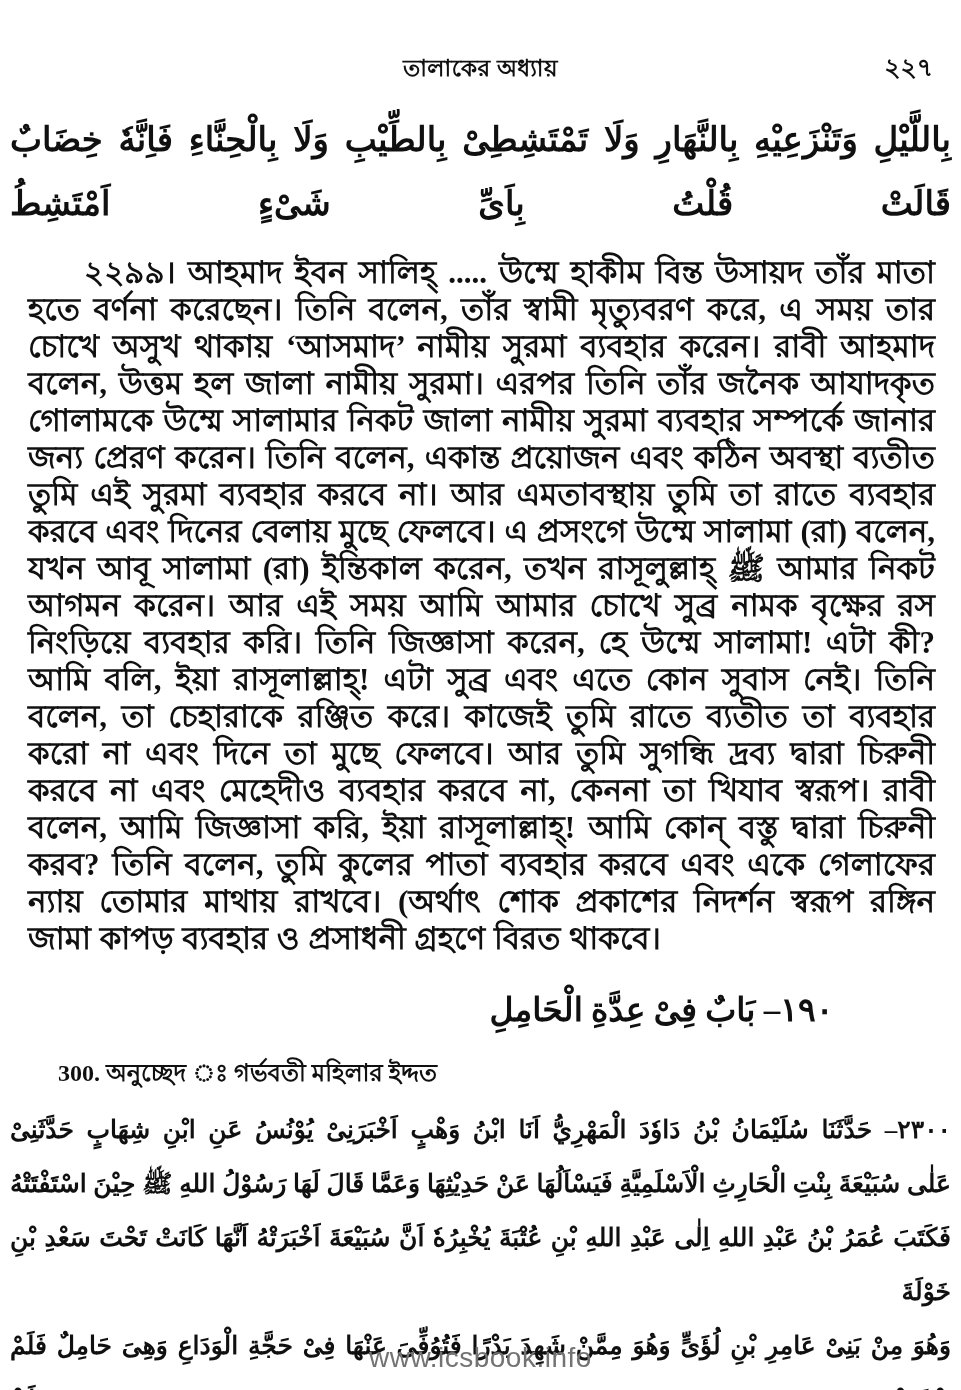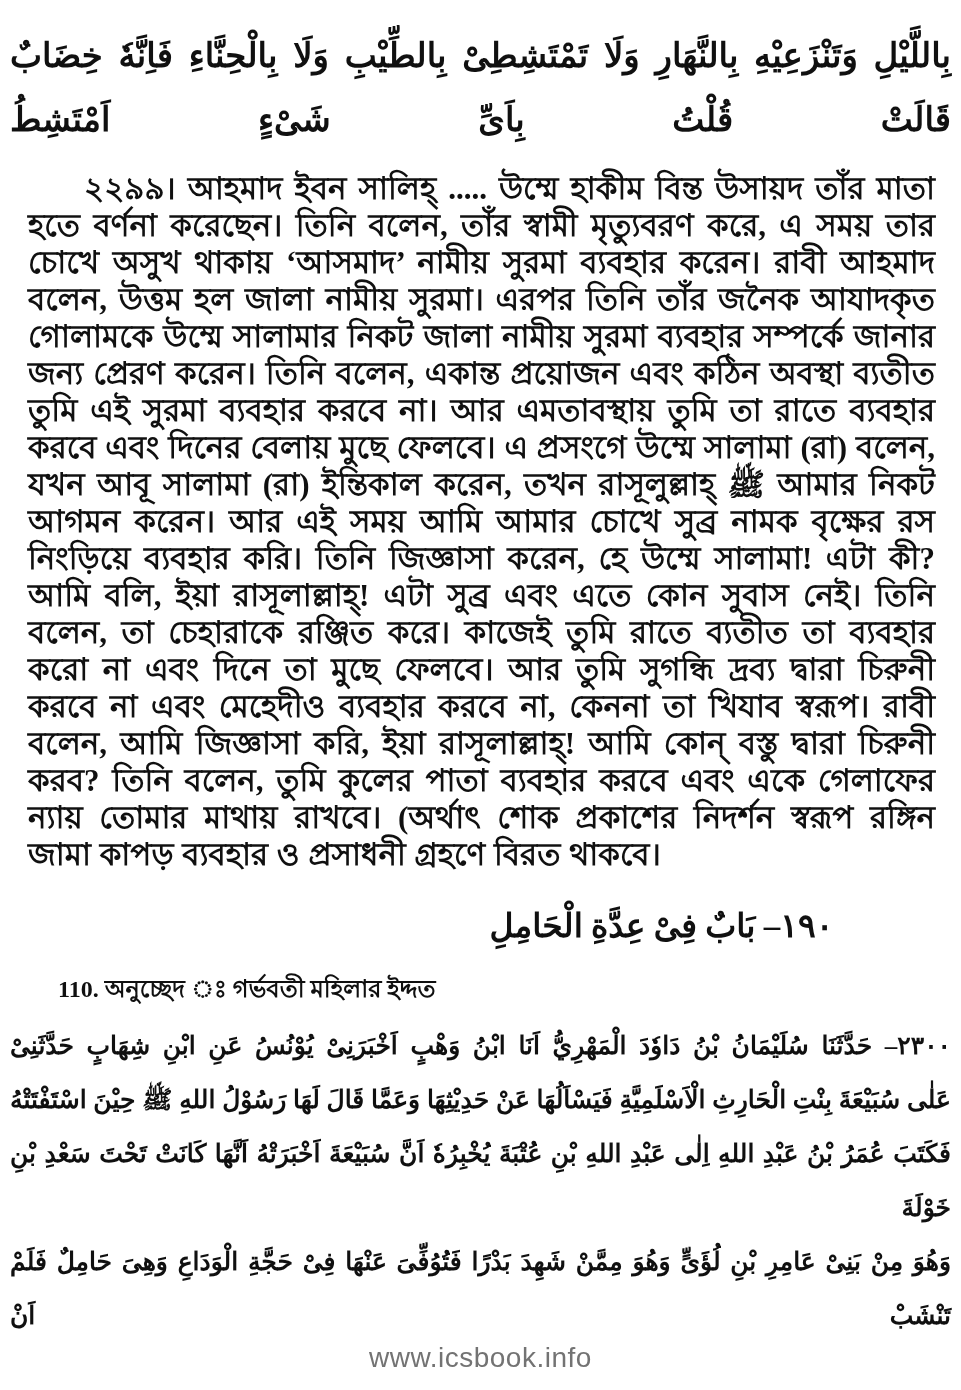--- a/index.html
+++ b/index.html
@@ -109,30 +109,34 @@
     font-size: 28px;
     color: #737373;
     letter-spacing: 0.5px;
   }
 </style>
 </head>
 <body>
 
 <div class="page">
 
+  <div class="page-header">
+    <div class="chapter-title">তালাকের অধ্যায়</div>
+    <div class="page-number">২২৭</div>
+  </div>
 
   <div class="arabic-cont">
     <div class="ar-line-justify">بِاللَّيْلِ وَتَنْزَعِيْهِ بِالنَّهَارِ وَلَا تَمْتَشِطِىْ بِالطِّيْبِ وَلَا بِالْحِنَّاءِ فَاِنَّهٗ خِضَابٌ قَالَتْ قُلْتُ بِاَىِّ شَىْءٍ اَمْتَشِطُ</div>
   </div>
 
   <p class="bn-para"><span>২২৯৯।</span> <span>আহমাদ ইবন সালিহ্ ..... উম্মে হাকীম বিন্ত উসায়দ তাঁর মাতা হতে বর্ণনা করেছেন। তিনি বলেন, তাঁর স্বামী মৃত্যুবরণ করে, এ সময় তার চোখে অসুখ থাকায় ‘আসমাদ’ নামীয় সুরমা ব্যবহার করেন। রাবী আহমাদ বলেন, উত্তম হল জালা নামীয় সুরমা। এরপর তিনি তাঁর জনৈক আযাদকৃত গোলামকে উম্মে সালামার নিকট জালা নামীয় সুরমা ব্যবহার সম্পর্কে জানার জন্য প্রেরণ করেন। তিনি বলেন, একান্ত প্রয়োজন এবং কঠিন অবস্থা ব্যতীত তুমি এই সুরমা ব্যবহার করবে না। আর এমতাবস্থায় তুমি তা রাতে ব্যবহার করবে এবং দিনের বেলায় মুছে ফেলবে। এ প্রসংগে উম্মে সালামা (রা) বলেন, যখন আবূ সালামা (রা) ইন্তিকাল করেন, তখন রাসূলুল্লাহ্ ﷺ আমার নিকট আগমন করেন। আর এই সময়  আমি আমার চোখে সুব্র নামক বৃক্ষের রস নিংড়িয়ে ব্যবহার করি। তিনি জিজ্ঞাসা করেন, হে উম্মে সালামা! এটা কী? আমি বলি, ইয়া রাসূলাল্লাহ্! এটা সুব্র এবং এতে কোন সুবাস নেই। তিনি বলেন, তা চেহারাকে রঞ্জিত করে। কাজেই তুমি রাতে ব্যতীত তা ব্যবহার করো না এবং দিনে তা মুছে ফেলবে। আর তুমি সুগন্ধি দ্রব্য দ্বারা চিরুনী করবে না এবং মেহেদীও ব্যবহার করবে না, কেননা তা খিযাব স্বরূপ। রাবী বলেন, আমি জিজ্ঞাসা করি, ইয়া রাসূলাল্লাহ্! আমি কোন্ বস্তু দ্বারা চিরুনী করব? তিনি বলেন, তুমি কুলের পাতা ব্যবহার করবে এবং একে গেলাফের ন্যায় তোমার মাথায় রাখবে। (অর্থাৎ শোক প্রকাশের নিদর্শন স্বরূপ রঙ্গিন জামা কাপড় ব্যবহার ও প্রসাধনী গ্রহণে বিরত থাকবে।</span></p>
 
   <div class="ar-chapter">١٩٠– بَابٌ فِىْ عِدَّةِ الْحَامِلِ</div>
 
-  <div class="bn-section">110.  অনুচ্ছেদ ঃ গর্ভবতী মহিলার ইদ্দত</div>
+  <div class="bn-section">300.  অনুচ্ছেদ ঃ গর্ভবতী মহিলার ইদ্দত</div>
 
   <div class="ar-hadith">
       <div class="ar-line">٢٣٠٠– حَدَّثَنَا سُلَيْمَانُ بْنُ دَاوٗدَ الْمَهْرِيُّ اَنَا ابْنُ وَهْبٍ اَخْبَرَنِىْ يُوْنُسُ عَنِ ابْنِ شِهَابٍ حَدَّثَنِىْ</div>
       <div class="ar-line">عَلٰى سُبَيْعَةَ بِنْتِ الْحَارِثِ الْاَسْلَمِيَّةِ فَيَسْاَلُهَا عَنْ حَدِيْثِهَا وَعَمَّا قَالَ لَهَا رَسُوْلُ اللهِ ﷺ حِيْنَ اسْتَفْتَتْهُ</div>
       <div class="ar-line">فَكَتَبَ عُمَرُ بْنُ عَبْدِ اللهِ اِلٰى عَبْدِ اللهِ بْنِ عُتْبَةَ يُخْبِرُهٗ اَنَّ سُبَيْعَةَ اَخْبَرَتْهُ اَنَّهَا كَانَتْ تَحْتَ سَعْدِ بْنِ خَوْلَةَ</div>
       <div class="ar-line">وَهُوَ مِنْ بَنِىْ عَامِرِ بْنِ لُؤَىٍّ وَهُوَ مِمَّنْ شَهِدَ بَدْرًا فَتُوُفِّىَ عَنْهَا فِىْ حَجَّةِ الْوَدَاعِ وَهِىَ حَامِلٌ فَلَمْ تَنْشَبْ اَنْ</div>
     </div>
 
   <div class="page-footer">
     <span class="website-url">www.icsbook.info</span>

